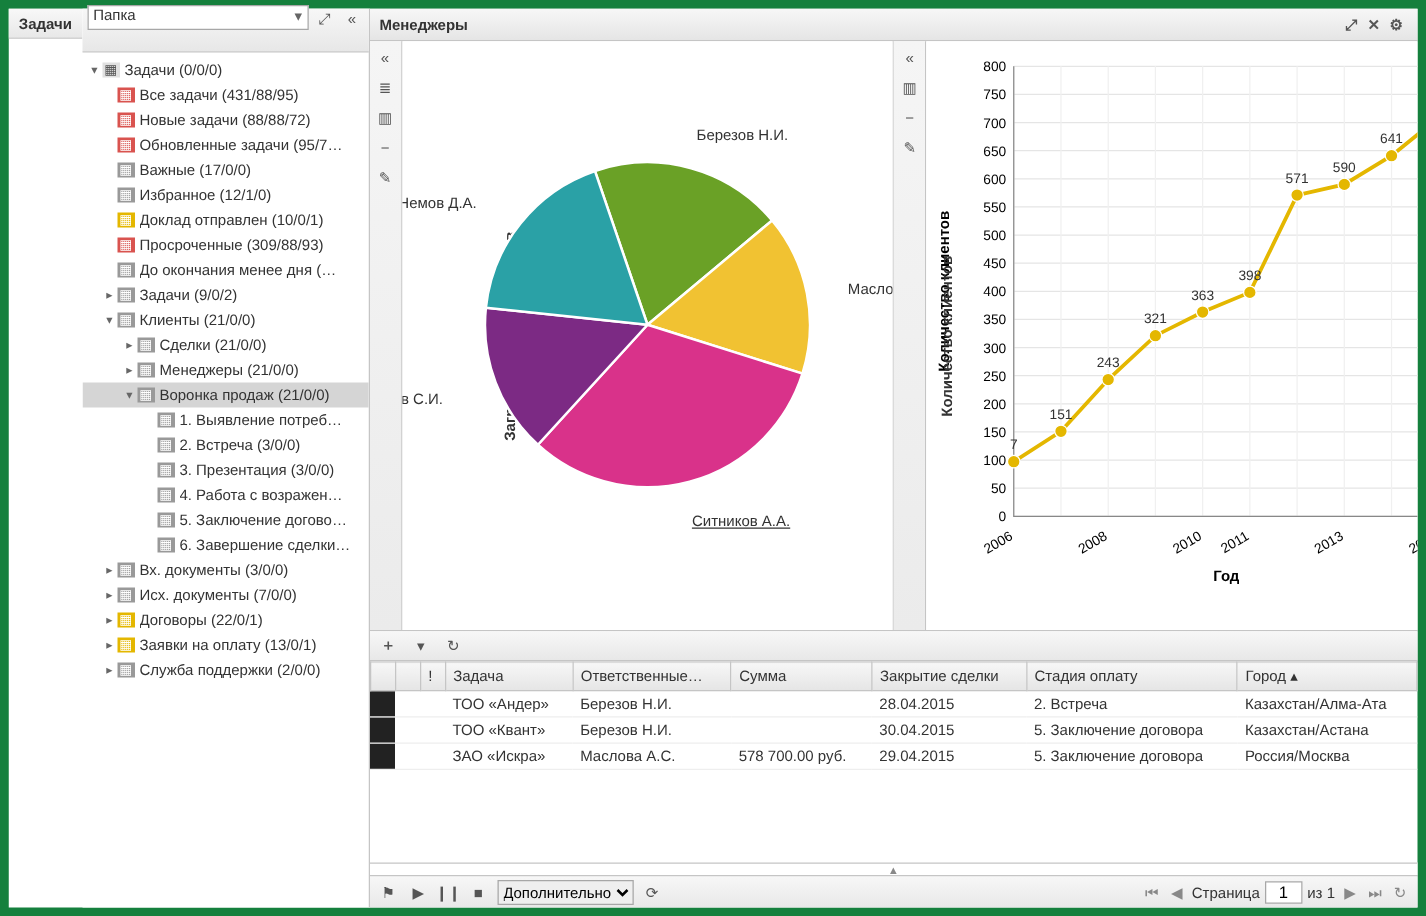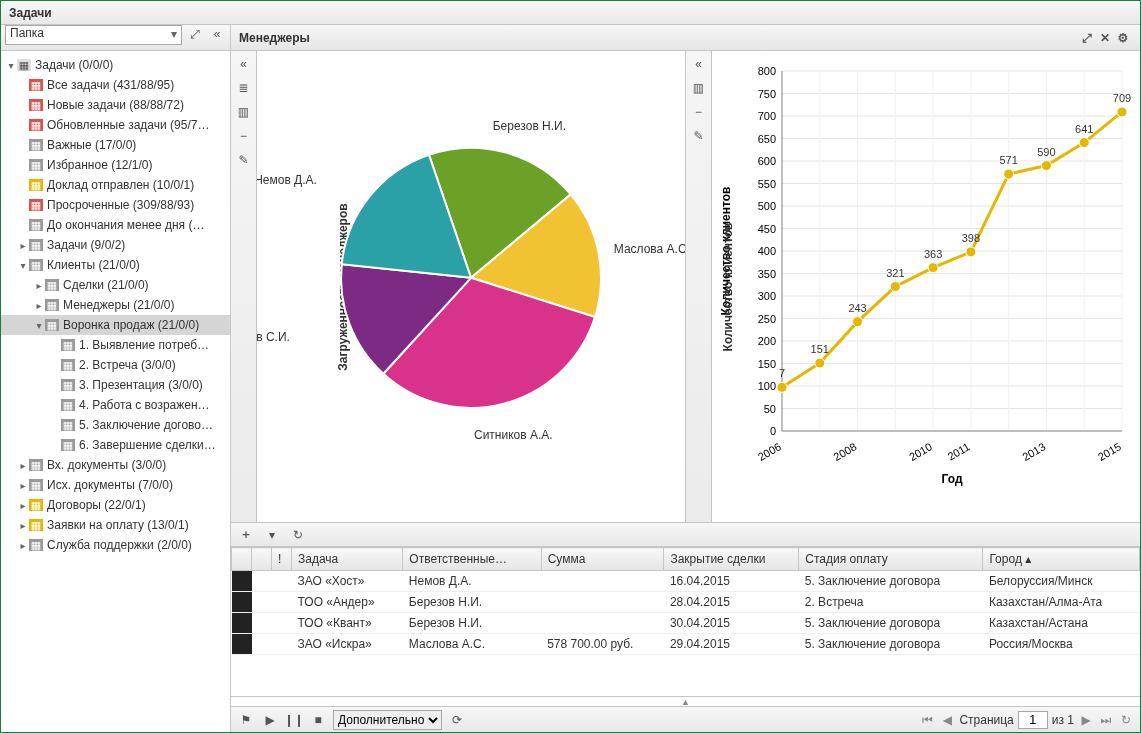--- a/index.html
+++ b/index.html
@@ -1,21 +1,21 @@
 <!DOCTYPE html>
 <html><head>
 <meta charset="utf-8">
 <style>
 html,body{margin:0;padding:0;font-family:Arial,Helvetica,sans-serif;font-size:12px;color:#333;background:#fff;width:1141px;height:733px;overflow:hidden}
 *{box-sizing:border-box}
-.app{display:flex;flex-direction:column;width:1141px;height:733px;border:1px solid #15803d}
+.app{display:flex;flex-direction:row;width:1141px;height:733px;border:7px solid #15803d}
 .titlebar{height:24px;background:linear-gradient(#f8f8f8,#e8e8e8);border-bottom:1px solid #c5c5c5;display:flex;align-items:center;padding:0 8px;font-weight:bold}
 .body{flex:1;display:flex;min-height:0}
 .sidebar{width:230px;border-right:1px solid #c5c5c5;display:flex;flex-direction:column;background:#fff}
-.sidebar-top{height:26px;background:linear-gradient(#f7f7f7,#e7e7e7);border-bottom:1px solid #c5c5c5;display:flex;align-items:flex-start;padding:0 4px;gap:4px}
+.sidebar-top{height:26px;background:linear-gradient(#f7f7f7,#e7e7e7);border-bottom:1px solid #c5c5c5;display:flex;align-items:flex-end;padding:17px 4px;gap:4px}
 .folder-select{flex:1;height:20px;border:1px solid #a7a7a7;background:#fff;padding:0 16px 0 4px;font-size:12px;position:relative}
 .folder-select::after{content:"▾";position:absolute;right:4px;top:1px;color:#666}
 .icon-btn{width:18px;height:18px;display:inline-flex;align-items:center;justify-content:center;color:#555;cursor:pointer;font-size:12px}
 .tree{flex:1;overflow:auto;padding:4px 0}
 .tree-item{display:flex;align-items:center;height:20px;padding-left:4px;cursor:pointer;white-space:nowrap;overflow:hidden;text-overflow:ellipsis}
 .tree-item.selected{background:#d5d5d5}
 .tw{display:inline-block;width:12px;text-align:center;color:#666;font-size:10px}
 .folder-icon{display:inline-block;width:14px;height:12px;margin-right:4px;font-size:11px;line-height:12px;text-align:center}
 .ic-gray{background:#999;color:#fff}
 .ic-red{background:#d9534f;color:#fff}
@@ -248,21 +248,21 @@
             <span class="icon-btn">≣</span>
             <span class="icon-btn">▥</span>
             <span class="icon-btn">−</span>
             <span class="icon-btn">✎</span>
           </div>
           <div class="chart-body">
             <div class="vlabel">Загруженность менеджеров</div>
             <div class="pie-wrap" id="pie-wrap">
                 <div class="pie-label" style="left: 235.734px; top: 67.8986px;">Березов Н.И.</div>
                 <div class="pie-label" style="left: 356.761px; top: 190.916px;">Маслова А.С.</div>
-                <div class="pie-label" style="left: 217px; top: 376.525px;">Ситников А.А.</div>
+                <div class="pie-label" style="left: 232px; top: 376.525px; text-decoration: underline;">Ситников А.А.</div>
                 <div class="pie-label" style="left: -28.9447px; top: 278.757px;">Носов С.И.</div>
                 <div class="pie-label" style="left: -2.88656px; top: 122.212px;">Немов Д.А.</div>
                 <svg width="440" height="460" class="pie-svg">
                   <path d="M 220 230 L 177.97235630774458 106.98098860063612 A 130 130 0 0 1 319.6938944103502 146.56662887490432 Z" fill="#6aa126" stroke="#fff" stroke-width="2"></path>
                   <path d="M 220 230 L 319.6938944103502 146.56662887490432 A 130 130 0 0 1 343.96886899993456 269.1371884385819 Z" fill="#f1c232" stroke="#fff" stroke-width="2"></path>
                   <path d="M 220 230 L 343.96886899993456 269.1371884385819 A 130 130 0 0 1 132.3162055572568 325.97683153825596 Z" fill="#d9328a" stroke="#fff" stroke-width="2"></path>
                   <path d="M 220 230 L 132.3162055572568 325.97683153825596 A 130 130 0 0 1 90.71967633003348 216.33991538134944 Z" fill="#7c2a84" stroke="#fff" stroke-width="2"></path>
                   <path d="M 220 230 L 90.71967633003348 216.33991538134944 A 130 130 0 0 1 177.9723563077445 106.98098860063615 Z" fill="#2aa1a6" stroke="#fff" stroke-width="2"></path>
                 </svg>
               </div>
@@ -383,31 +383,20 @@
                 <th>Закрытие сделки</th>
                 <th>Стадия оплату</th>
                 <th>Город ▴</th>
               </tr>
             </thead>
             <tbody>
               <tr>
                 <td class="flag-cell"></td>
                 <td></td>
                 <td></td>
-                <td>ЗАО «Хост»</td>
-                <td>Немов Д.А.</td>
-                <td></td>
-                <td>16.04.2015</td>
-                <td>5. Заключение договора</td>
-                <td>Белоруссия/Минск</td>
-              </tr>
-              <tr>
-                <td class="flag-cell"></td>
-                <td></td>
-                <td></td>
                 <td>ТОО «Андер»</td>
                 <td>Березов Н.И.</td>
                 <td></td>
                 <td>28.04.2015</td>
                 <td>2. Встреча</td>
                 <td>Казахстан/Алма-Ата</td>
               </tr>
               <tr>
                 <td class="flag-cell"></td>
                 <td></td>

